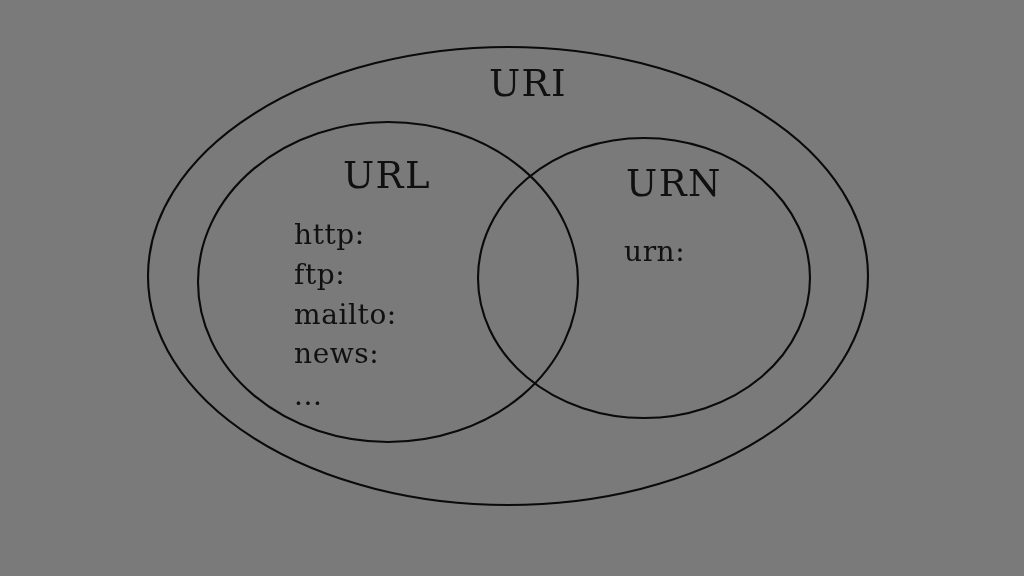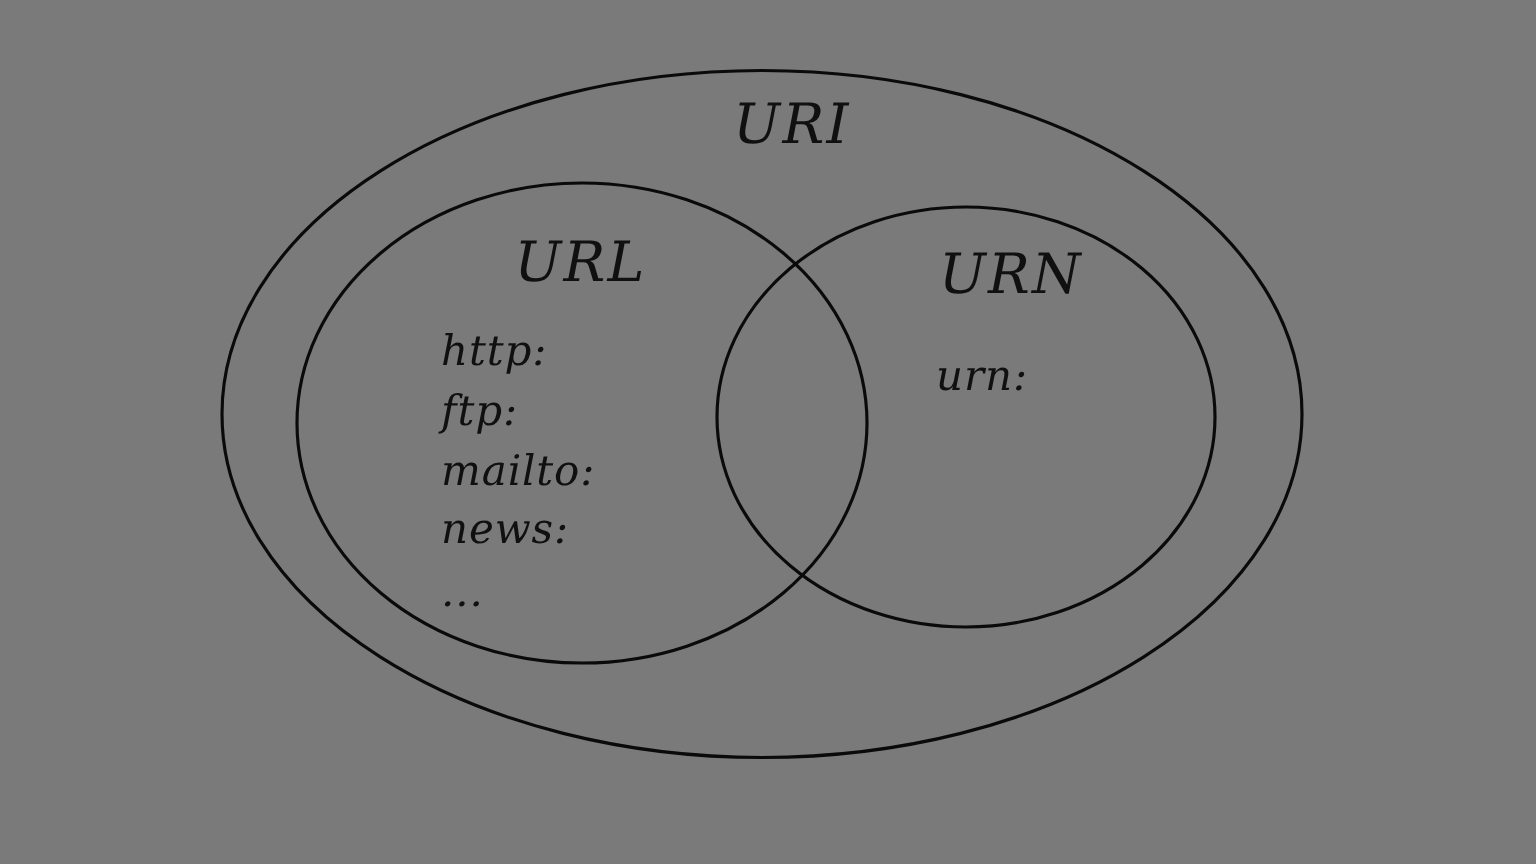--- a/index.html
+++ b/index.html
@@ -12,21 +12,20 @@
     width: 1024px;
     height: 576px;
     overflow: hidden;
     font-family: "DejaVu Serif", "Liberation Serif", serif;
   }
   #diagram-root {
     position: relative;
     width: 1024px;
     height: 576px;
     background: #7a7a7a;
-    font-style: italic;
   }
   svg#venn-canvas {
     position: absolute;
     top: 0;
     left: 0;
     width: 1024px;
     height: 576px;
     display: block;
   }
   .venn-outline {

